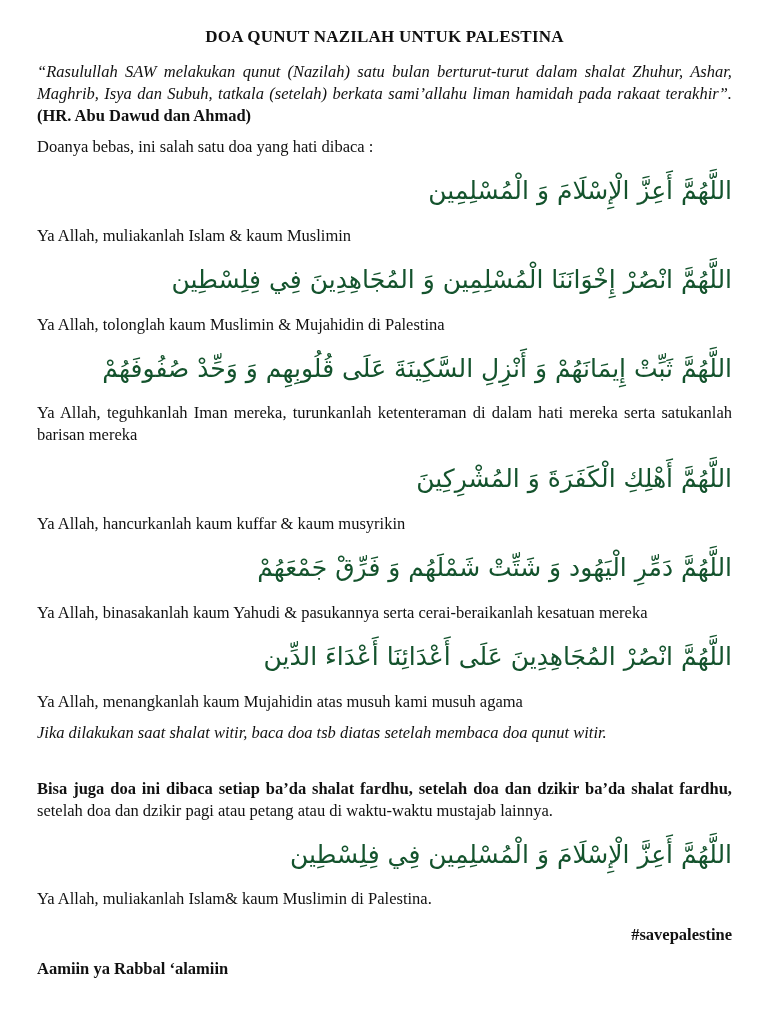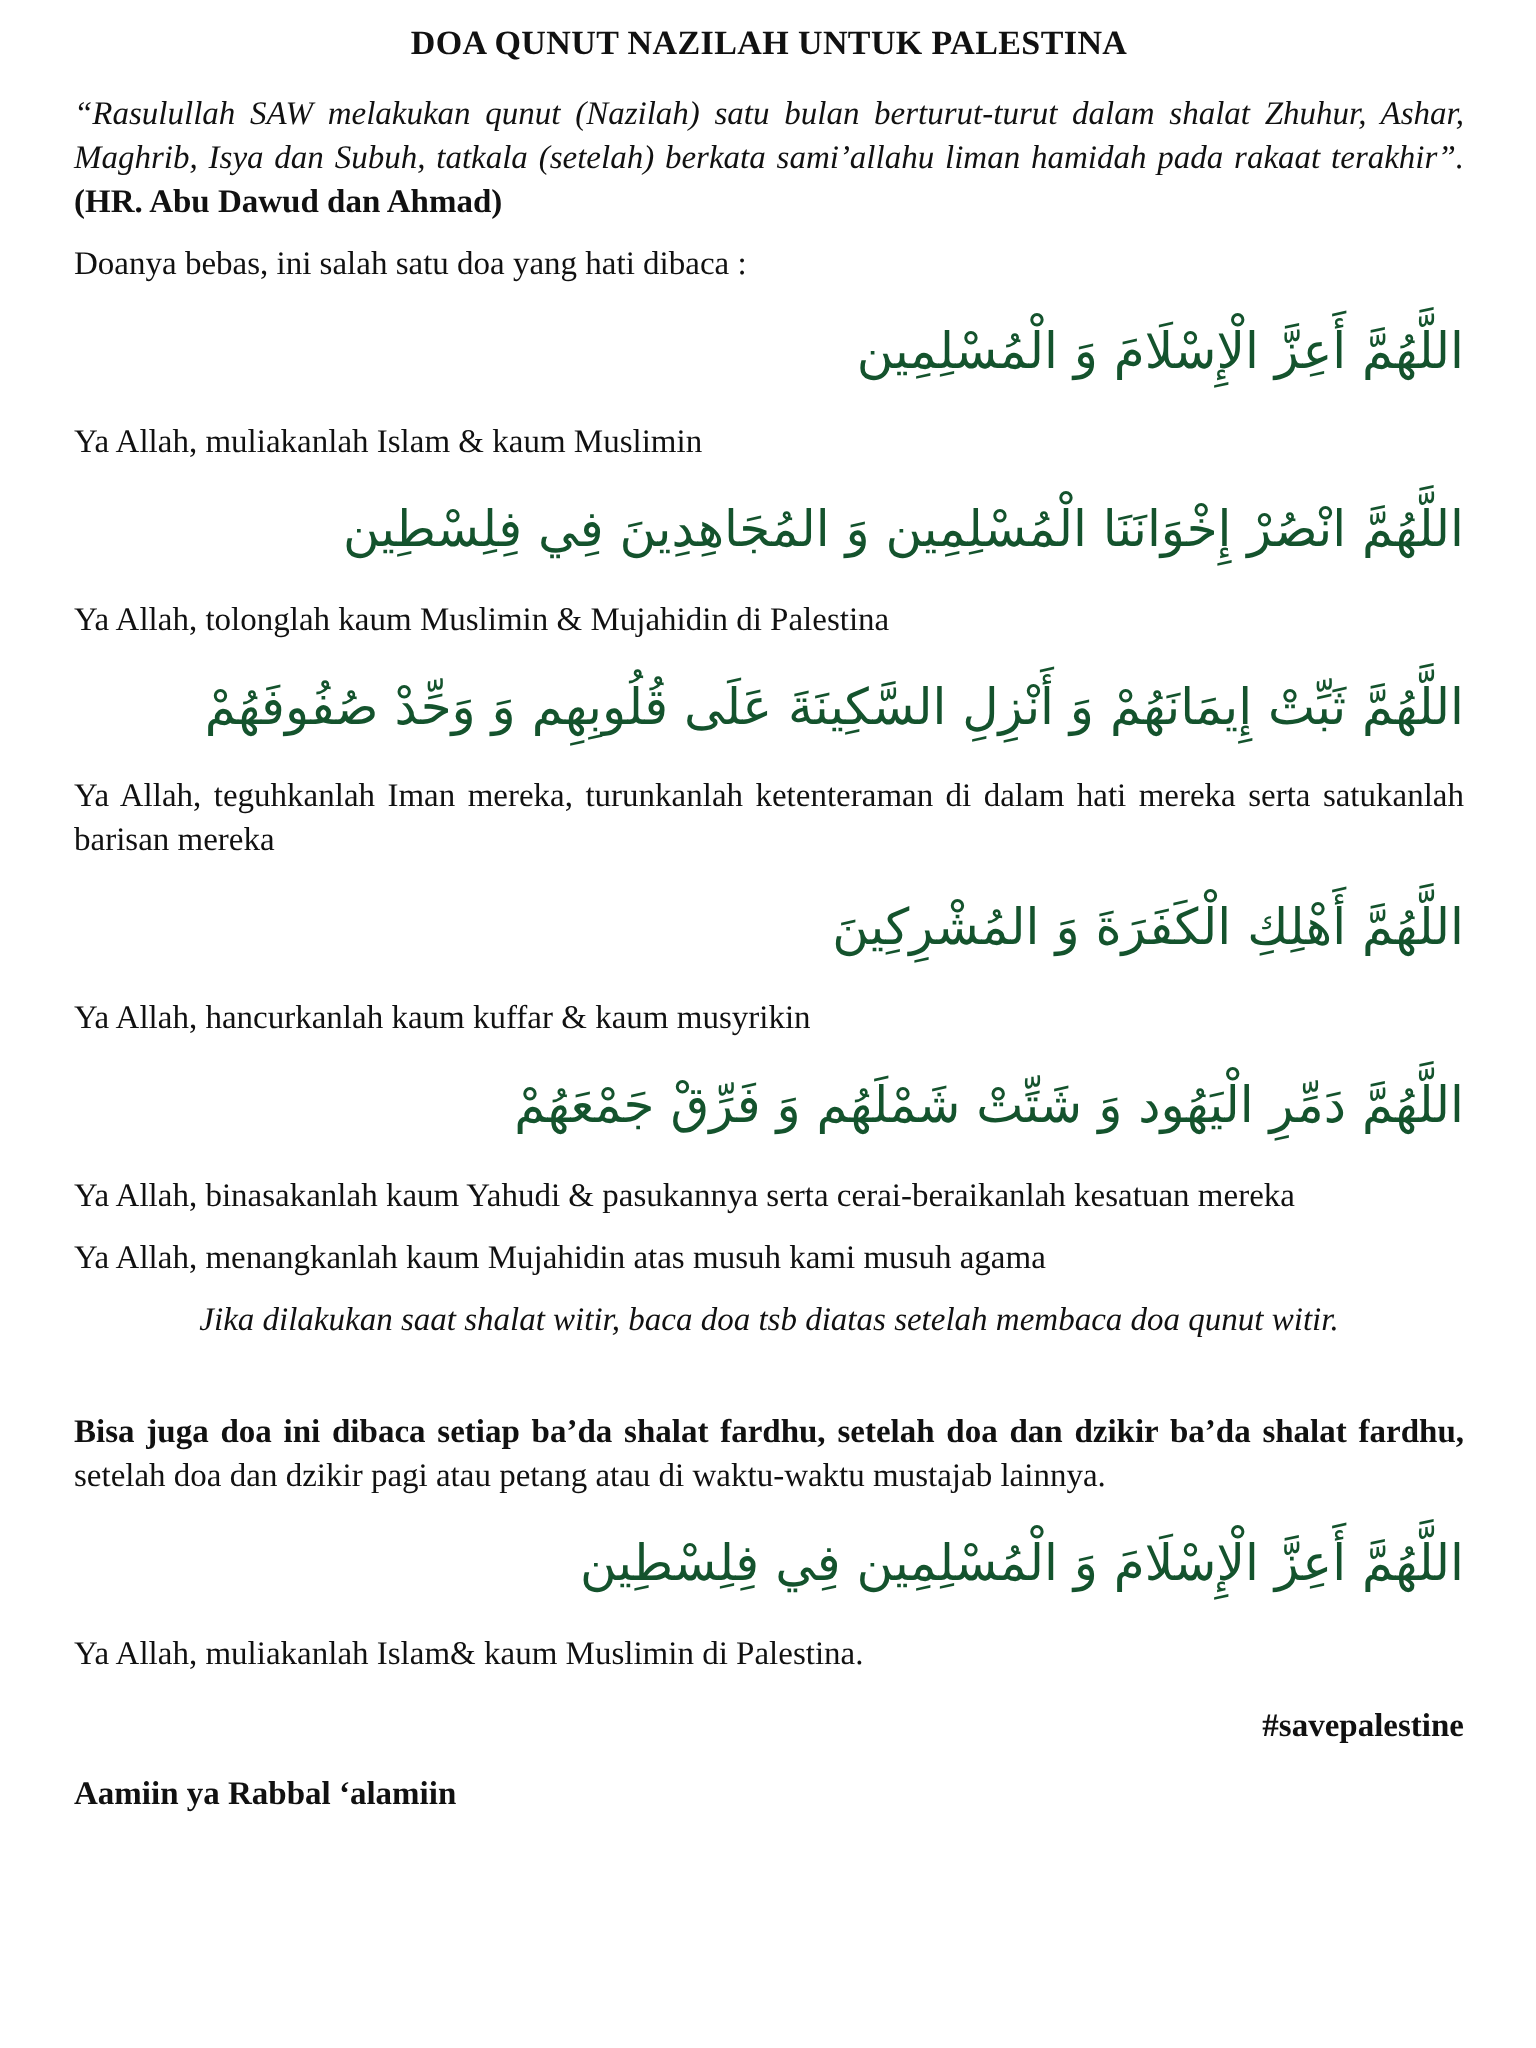--- a/index.html
+++ b/index.html
@@ -9,21 +9,21 @@
   }
   .page {
     position: relative;
     width: 768px;
     height: 1024px;
     margin: 0 auto;
     background: #ffffff;
     color: #111111;
     font-family: "Liberation Serif", "DejaVu Serif", serif;
     box-sizing: border-box;
-    padding: 12px 36px 20px 37px;
+    padding: 27px 36px 20px 37px;
     overflow: hidden;
   }
   .title {
     margin: 0 0 14px 0;
     text-align: center;
     font-size: 17px;
     font-weight: bold;
     letter-spacing: 0.2px;
   }
   .body {
@@ -47,21 +47,20 @@
     unicode-bidi: isolate;
     text-align: right;
     font-family: "DejaVu Sans", sans-serif;
     font-size: 25px;
     line-height: 1.95;
     margin: 7px 0 5px 0;
     color: #14532d;
   }
   .italic-note {
     font-style: italic;
-    text-align: center;
   }
   .fardhu-para {
     margin-top: 34px;
   }
   .fardhu-para strong {
     font-weight: bold;
   }
   .closing {
     font-weight: bold;
     margin-top: 12px;
@@ -103,20 +102,21 @@
     <p class="arabic" dir="rtl">اللَّهُمَّ أَهْلِكِ الْكَفَرَةَ وَ المُشْرِكِينَ</p>
     <p class="body">Ya Allah, hancurkanlah kaum kuffar &amp; kaum musyrikin</p>
   </div>
 
   <div class="prayer">
     <p class="arabic" dir="rtl">اللَّهُمَّ دَمِّرِ الْيَهُود وَ شَتِّتْ شَمْلَهُم وَ فَرِّقْ جَمْعَهُمْ</p>
     <p class="body">Ya Allah, binasakanlah kaum Yahudi &amp; pasukannya serta cerai-beraikanlah kesatuan mereka</p>
   </div>
 
   <div class="prayer">
+    <p class="arabic" dir="rtl">اللَّهُمَّ انْصُرْ المُجَاهِدِينَ عَلَى أَعْدَائِنَا أَعْدَاءَ الدِّين</p>
     <p class="body">Ya Allah, menangkanlah kaum Mujahidin atas musuh kami musuh agama</p>
   </div>
 
   <p class="body italic-note">Jika dilakukan saat shalat witir, baca doa tsb diatas setelah membaca doa qunut witir.</p>
 
   <p class="body justify fardhu-para"><strong>Bisa juga doa ini dibaca setiap ba’da shalat fardhu, setelah doa dan dzikir ba’da shalat fardhu,</strong> <span>setelah doa dan dzikir pagi atau petang atau di waktu-waktu mustajab lainnya.</span></p>
 
   <div class="prayer">
     <p class="arabic" dir="rtl">اللَّهُمَّ أَعِزَّ الْإِسْلَامَ وَ الْمُسْلِمِين فِي فِلِسْطِين</p>
     <p class="body">Ya Allah, muliakanlah Islam&amp; kaum Muslimin di Palestina.</p>

